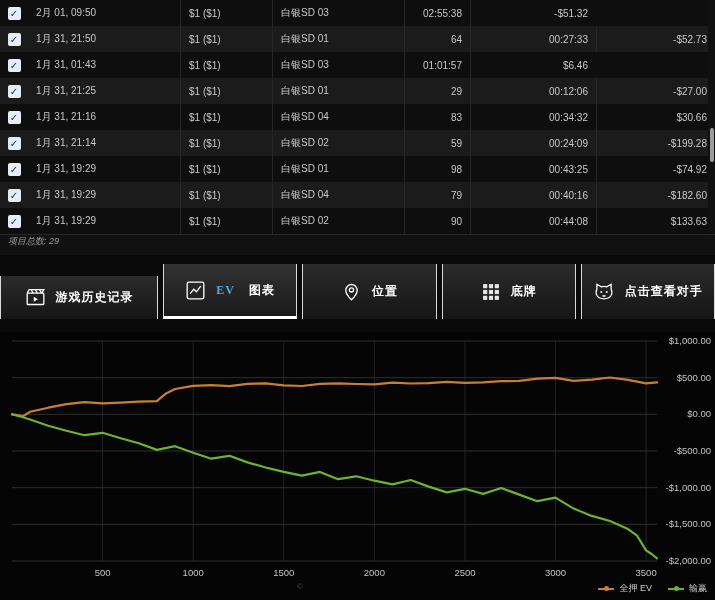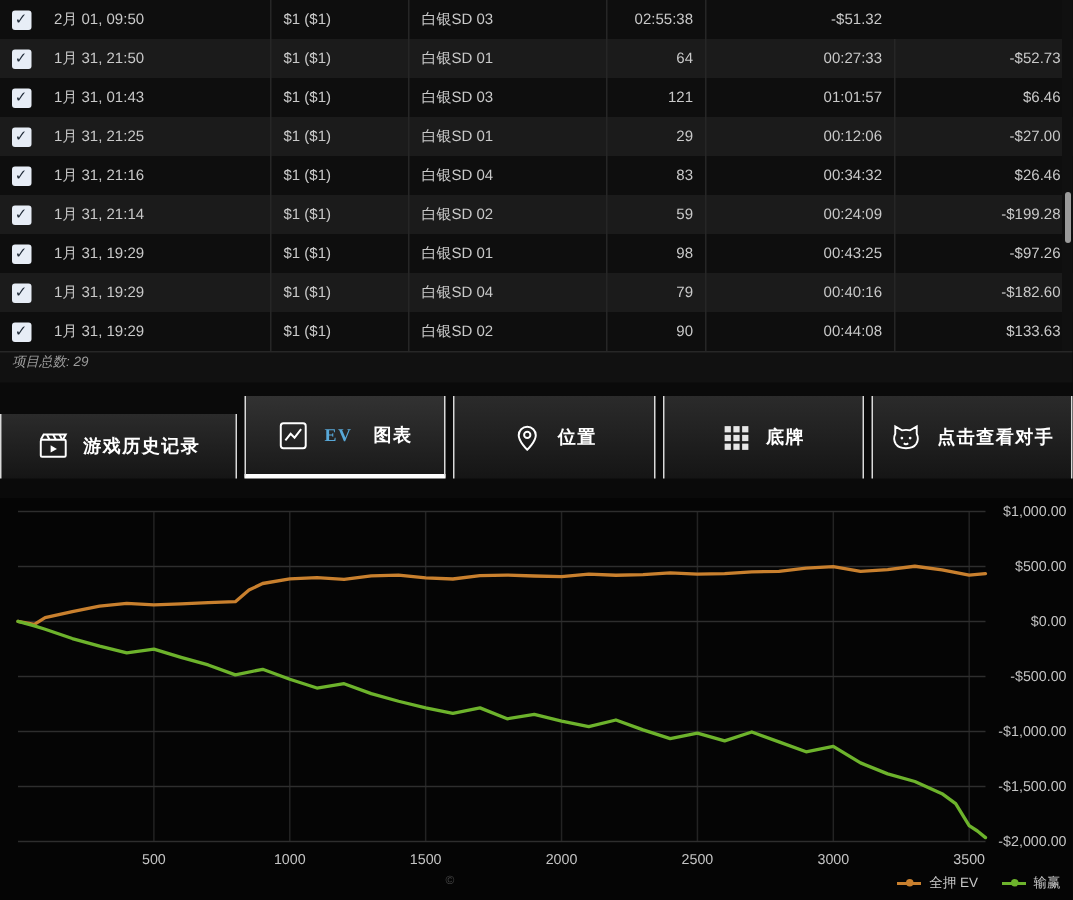--- a/index.html
+++ b/index.html
@@ -103,21 +103,20 @@
           <div class="cell sep c-right">00:27:33</div>
           <div class="cell sep c-right">-$52.73</div>
         </div>
         <div class="trow">
           <div class="cell c-check">
             <span class="checkbox">✓</span>
           </div>
           <div class="cell">1月 31, 01:43</div>
           <div class="cell sep">$1 ($1)</div>
           <div class="cell sep">白银SD 03</div>
-          <div class="cell sep c-right">121</div>
           <div class="cell sep c-right">01:01:57</div>
           <div class="cell sep c-right">$6.46</div>
         </div>
         <div class="trow alt">
           <div class="cell c-check">
             <span class="checkbox">✓</span>
           </div>
           <div class="cell">1月 31, 21:25</div>
           <div class="cell sep">$1 ($1)</div>
           <div class="cell sep">白银SD 01</div>
@@ -127,21 +126,21 @@
         </div>
         <div class="trow">
           <div class="cell c-check">
             <span class="checkbox">✓</span>
           </div>
           <div class="cell">1月 31, 21:16</div>
           <div class="cell sep">$1 ($1)</div>
           <div class="cell sep">白银SD 04</div>
           <div class="cell sep c-right">83</div>
           <div class="cell sep c-right">00:34:32</div>
-          <div class="cell sep c-right">$26.46</div>
+          <div class="cell sep c-right">$30.66</div>
         </div>
         <div class="trow alt">
           <div class="cell c-check">
             <span class="checkbox">✓</span>
           </div>
           <div class="cell">1月 31, 21:14</div>
           <div class="cell sep">$1 ($1)</div>
           <div class="cell sep">白银SD 02</div>
           <div class="cell sep c-right">59</div>
           <div class="cell sep c-right">00:24:09</div>
@@ -149,21 +148,21 @@
         </div>
         <div class="trow">
           <div class="cell c-check">
             <span class="checkbox">✓</span>
           </div>
           <div class="cell">1月 31, 19:29</div>
           <div class="cell sep">$1 ($1)</div>
           <div class="cell sep">白银SD 01</div>
           <div class="cell sep c-right">98</div>
           <div class="cell sep c-right">00:43:25</div>
-          <div class="cell sep c-right">-$97.26</div>
+          <div class="cell sep c-right">-$74.92</div>
         </div>
         <div class="trow alt">
           <div class="cell c-check">
             <span class="checkbox">✓</span>
           </div>
           <div class="cell">1月 31, 19:29</div>
           <div class="cell sep">$1 ($1)</div>
           <div class="cell sep">白银SD 04</div>
           <div class="cell sep c-right">79</div>
           <div class="cell sep c-right">00:40:16</div>

